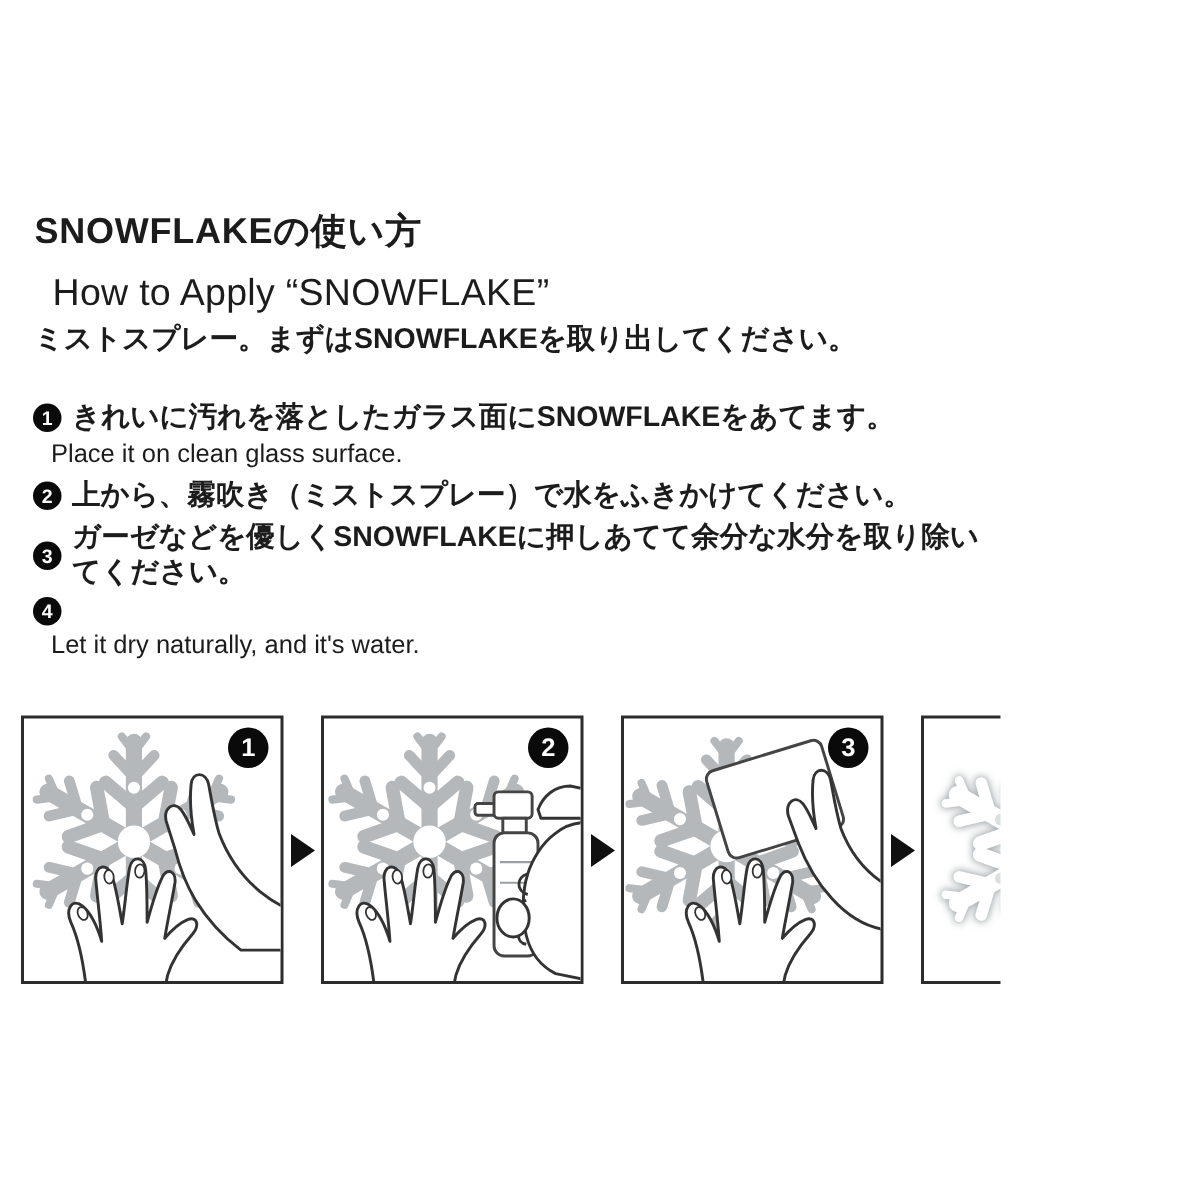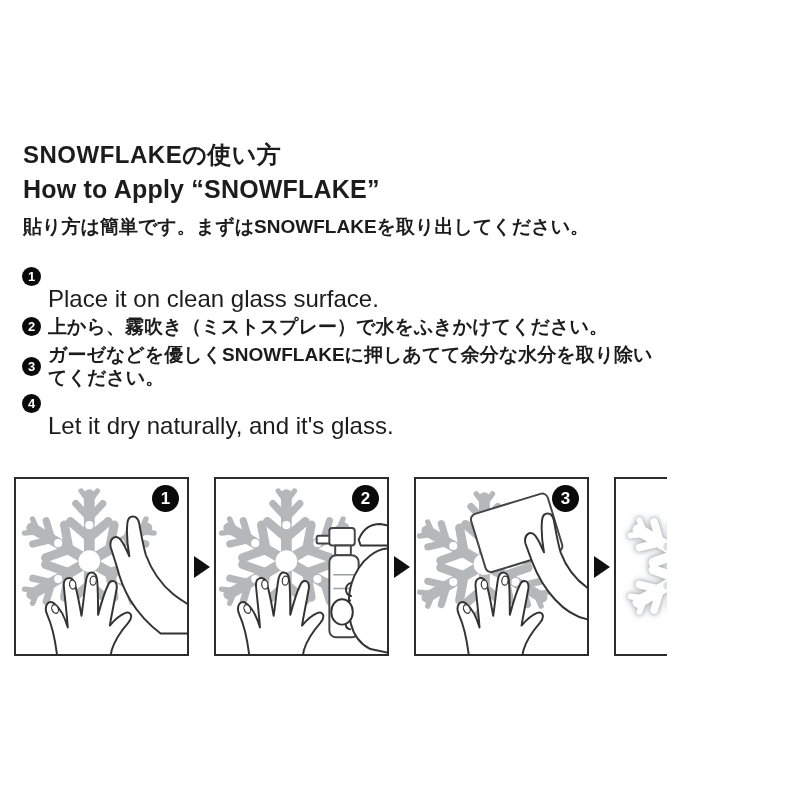--- a/index.html
+++ b/index.html
@@ -6,37 +6,37 @@
   body{
     width:800px;height:800px;background:#ffffff;
     font-family:"Liberation Sans","DejaVu Sans",sans-serif;
     color:#1c1c1c;
   }
   .sheet{position:relative;width:667px;height:800px;background:#fff;overflow:hidden;}
 
   
   .titles{position:absolute;top:141px;left:23px;}
   .title-jp{margin:0 0 6px 0;font-size:24px;line-height:28px;font-weight:700;letter-spacing:0.5px;}
-  .title-en{margin:0;font-size:25px;line-height:28px;font-weight:700;letter-spacing:0.2px;}
+  .title-en{margin:12px;font-size:25px;line-height:28px;font-weight:400;letter-spacing:0.2px;}
 
   
   .intro{position:absolute;top:215px;left:23px;}
   .intro .jp{margin:0;font-size:19px;line-height:24px;font-weight:600;}
   .intro .en{margin:2px 0 0 3px;font-size:19px;line-height:23px;font-weight:400;}
 
   
   .steps{position:absolute;top:267px;left:22px;margin:0;padding:0;list-style:none;}
   .step{margin:0 0 5px 0;}
   .step .jp-line{display:flex;align-items:center;font-size:19px;line-height:23px;font-weight:600;}
   .num-dot{
     flex:none;width:19px;height:19px;margin-right:7px;border-radius:50%;
     background:#0a0a0a;color:#fff;font-size:13px;font-weight:700;
     display:flex;align-items:center;justify-content:center;
   }
-  .step .en{margin:1px 0 0 26px;font-size:24px;line-height:23px;font-weight:400;}
+  .step .en{margin:1px 0 0 12px;font-size:17px;line-height:23px;font-weight:400;}
 
   
   .panels{
     position:absolute;top:477px;left:14px;width:775px;
     display:flex;align-items:center;justify-content:space-between;
   }
   .panel{
     flex:none;width:175px;height:179px;box-sizing:border-box;
     border:2px solid #2c2c2c;background:#fff;position:relative;
   }
@@ -102,47 +102,48 @@
 </svg>
 
 <div class="sheet">
 
   <header class="titles">
     <h1 class="title-jp">SNOWFLAKEの使い方</h1>
     <h1 class="title-en">How to Apply “SNOWFLAKE”</h1>
   </header>
 
   <div class="intro">
-    <p class="jp">貼り方は簡単です。まずはSNOWFLAKEを取り出してください。</p>
+    <p class="jp">ミストスプレー。まずはSNOWFLAKEを取り出してください。</p>
   </div>
 
   <ol class="steps">
     <li class="step">
       <div class="jp-line">
         <span class="num-dot">1</span>
+        <span>きれいに汚れを落としたガラス面にSNOWFLAKEをあてます。</span>
       </div>
       <div class="en">Place it on clean glass surface.</div>
     </li>
     <li class="step">
       <div class="jp-line">
         <span class="num-dot">2</span>
         <span>上から、霧吹き（ミストスプレー）で水をふきかけてください。</span>
       </div>
     </li>
     <li class="step">
       <div class="jp-line">
         <span class="num-dot">3</span>
         <span>ガーゼなどを優しくSNOWFLAKEに押しあてて余分な水分を取り除いてください。</span>
       </div>
     </li>
     <li class="step">
       <div class="jp-line">
         <span class="num-dot">4</span>
       </div>
-      <div class="en">Let it dry naturally, and it's glass.</div>
+      <div class="en">Let it dry naturally, and it's water.</div>
     </li>
   </ol>
 
   <div class="panels">
 
     <figure class="panel" style="margin:0">
       <svg class="illu" viewBox="0 0 175 175">
         <g color="#b4b8ba">
             <use href="#sf-arms" transform="translate(75,82) scale(0.92)"></use>
           </g>

